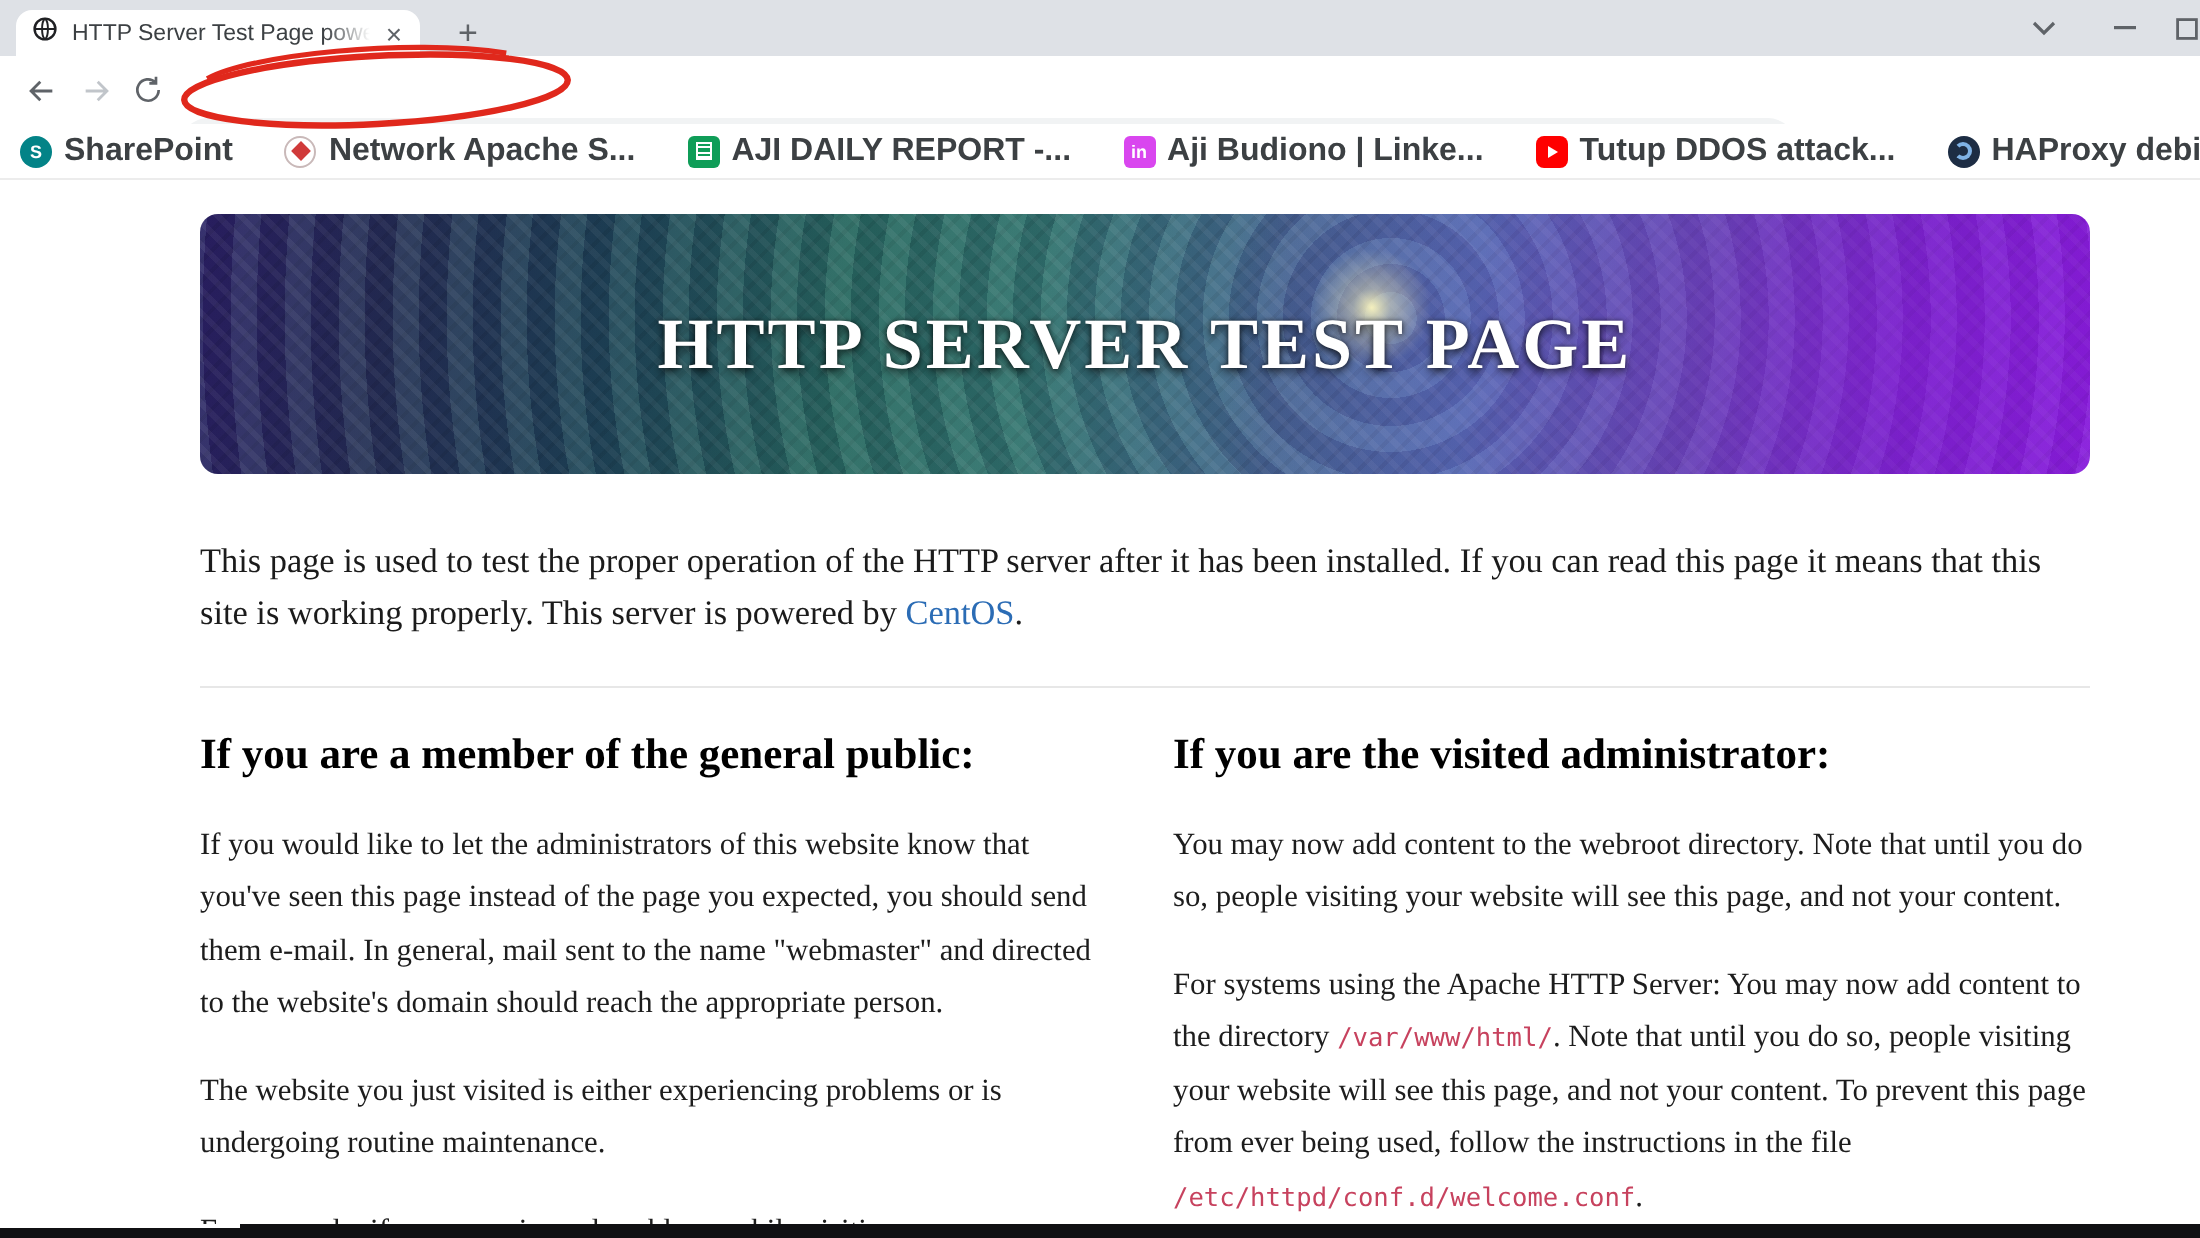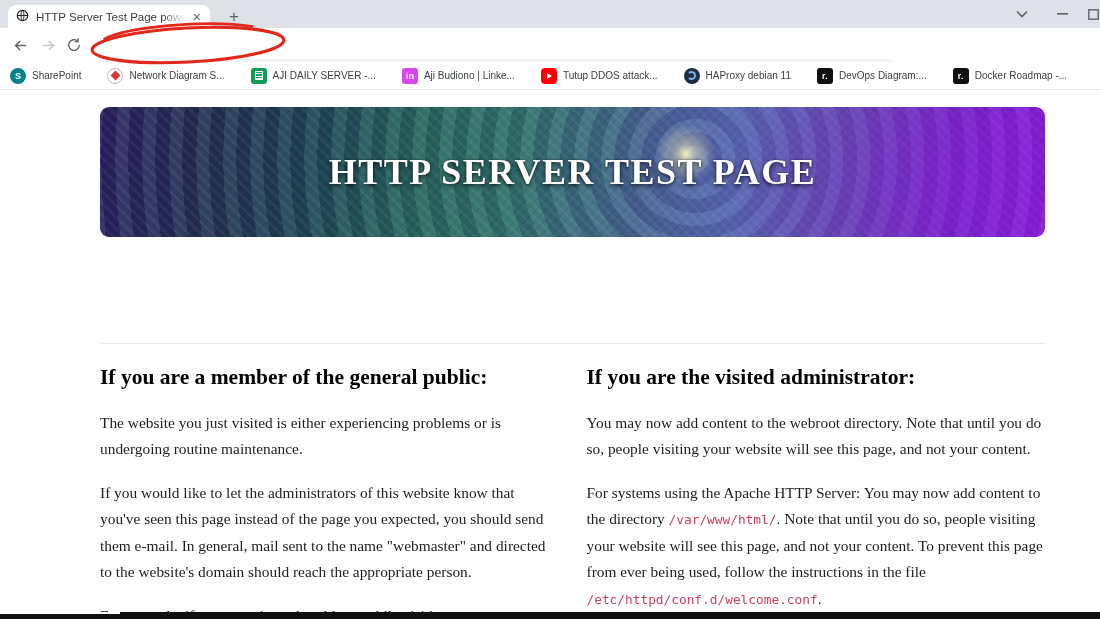--- a/index.html
+++ b/index.html
@@ -33,21 +33,21 @@
   .translate-badge { width:16px; height:16px; background:#4285f4; border-radius:3px; color:#fff;
                      font-size:10px; font-weight:bold; display:flex; align-items:center; justify-content:center; }
 
   
   .annotation { position:absolute; left:86px; top:22px; width:206px; height:46px; pointer-events:none; z-index:5; }
 
   
   .bookmarks { position:absolute; left:0; top:62px; width:1100px; height:28px; background:#fff;
                display:flex; align-items:center; padding:0 10px; gap:26px; border-bottom:1px solid #ececec; }
   .bm { display:flex; align-items:center; gap:6px; cursor:pointer; white-space:nowrap; }
-  .bm-label { font-size:10px; color:#3c4043; }
+  .bm-label { font-size:16px; color:#3c4043;font-weight:bold; }
   .bm-ic { width:16px; height:16px; display:flex; align-items:center; justify-content:center;
            font-size:9px; font-weight:bold; color:#fff; flex:0 0 16px; position:relative; }
   .ic-round { border-radius:50%; }
   .ic-sq { border-radius:3px; }
   .ic-diagram { background:#fff; border:1px solid #c9b9b9; border-radius:50%; }
   .ic-diagram .diamond { width:7px; height:7px; background:#d03a3a; transform:rotate(45deg); }
   .ic-sheets .grid { width:8px; height:9px; border:1px solid #fff; display:grid;
                      grid-template-rows:1fr 1fr 1fr; }
   .ic-sheets .grid span { border-bottom:1px solid #fff; }
   .ic-youtube { border-radius:4px; }
@@ -197,31 +197,31 @@
 
   <div class="bookmarks">
     <div class="bm">
       <span class="bm-ic ic-round" style="background: rgb(3, 131, 135);">S</span>
       <span class="bm-label">SharePoint</span>
     </div>
     <div class="bm">
       <span class="bm-ic ic-diagram">
           <span class="diamond"></span>
         </span>
-      <span class="bm-label">Network Diagram S...</span>
+      <span class="bm-label">Network Apache S...</span>
     </div>
     <div class="bm">
       <span class="bm-ic ic-sq ic-sheets" style="background: rgb(15, 157, 88);">
           <span class="grid">
             <span></span>
             <span></span>
             <span></span>
           </span>
         </span>
-      <span class="bm-label">AJI DAILY SERVER -...</span>
+      <span class="bm-label">AJI DAILY REPORT -...</span>
     </div>
     <div class="bm">
       <span class="bm-ic ic-sq" style="background: #d946ef;">in</span>
       <span class="bm-label">Aji Budiono | Linke...</span>
     </div>
     <div class="bm">
       <span class="bm-ic ic-youtube" style="background: rgb(255, 0, 0);">
           <span class="play"></span>
         </span>
       <span class="bm-label">Tutup DDOS attack...</span>
@@ -242,28 +242,29 @@
     </div>
 
   </div>
 
   <div class="viewport">
 
     <div class="banner">
       <span class="banner-title">HTTP SERVER TEST PAGE</span>
     </div>
 
+    <p class="intro"><span>This page is used to test the proper operation of the HTTP server after it has been installed. If you can read this page it means that this site is working properly. This server is powered by </span><a class="link">CentOS</a><span>.</span></p>
 
     <div class="rule"></div>
 
     <div class="cols">
       <div class="col">
         <h2>If you are a member of the general public:</h2>
+        <p>If you would like to let the administrators of this website know that you've seen this page instead of the page you expected, you should send them e-mail. In general, mail sent to the name "webmaster" and directed to the website's domain should reach the appropriate person.</p>
         <p>The website you just visited is either experiencing problems or is undergoing routine maintenance.</p>
-        <p>If you would like to let the administrators of this website know that you've seen this page instead of the page you expected, you should send them e-mail. In general, mail sent to the name "webmaster" and directed to the website's domain should reach the appropriate person.</p>
         <p>For example, if you experienced problems while visiting www.example.com, you should send e-mail to "webmaster@example.com".</p>
       </div>
       <div class="col">
         <h2>If you are the visited administrator:</h2>
         <p>You may now add content to the webroot directory. Note that until you do so, people visiting your website will see this page, and not your content.</p>
         <p><span>For systems using the Apache HTTP Server: You may now add content to the directory </span><span class="code">/var/www/html/</span><span>. Note that until you do so, people visiting your website will see this page, and not your content. To prevent this page from ever being used, follow the instructions in the file </span><span class="code">/etc/httpd/conf.d/welcome.conf</span><span>.</span></p>
 
       </div>
     </div>
   </div>

